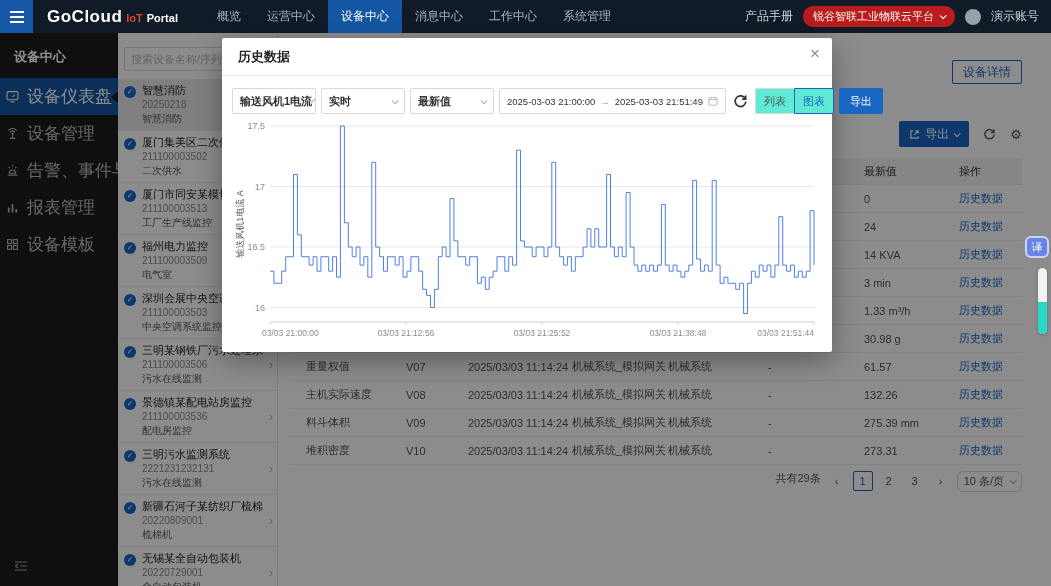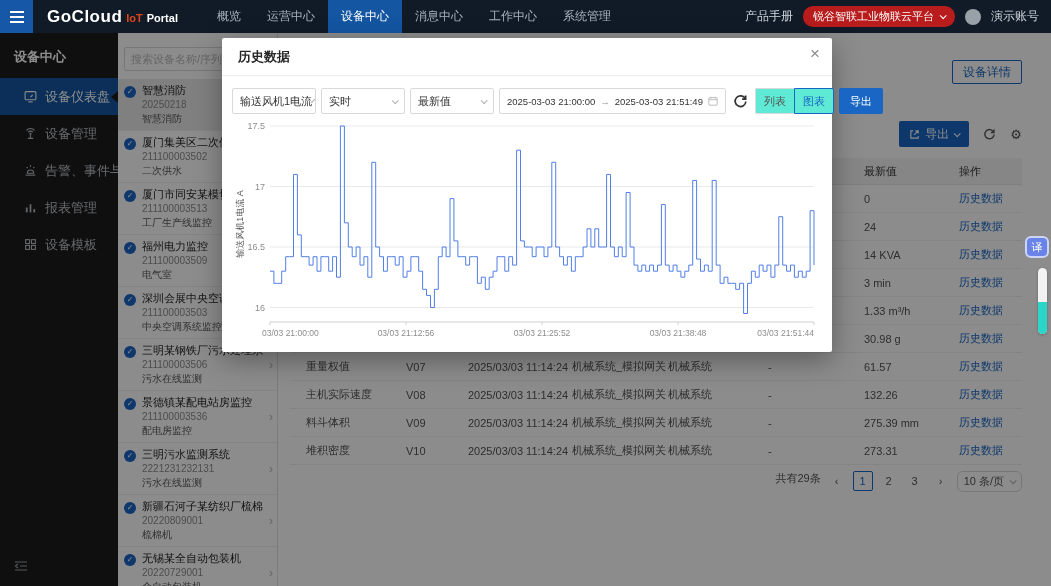--- a/index.html
+++ b/index.html
@@ -20,21 +20,21 @@
   .nav-item { display:flex; align-items:center; padding:0 13px; font-size:12px; color:#a9b3bf; cursor:pointer; white-space:nowrap; }
   .nav-item.active { background:#1456a2; color:#fff; }
   .nav-right { margin-left:auto; display:flex; align-items:center; gap:10px; padding-right:12px; font-size:12px; color:#cfd6dd; white-space:nowrap;text-align:right; }
   .pill { background:#b91c1c; color:#fff; font-size:11px; padding:3px 10px; border-radius:10px; display:flex; align-items:center; gap:6px; cursor:pointer; }
   .chev { width:5px; height:5px; border-right:1px solid currentColor; border-bottom:1px solid currentColor; transform:rotate(45deg) translateY(-1px); display:inline-block; }
   .avatar { width:16px; height:16px; border-radius:50%; background:#98a0a8; display:inline-block; }
 
   
   .sidebar { position:absolute; top:33px; left:0; width:118px; bottom:0; background:#1d1d1d; z-index:1; }
   .sidebar-title { color:#fff; font-size:13px; font-weight:bold; padding:15px 0 12px 14px; }
-  .sidebar-item { display:flex; align-items:center; gap:8px; height:37px; padding-left:24px; color:#b9bdc4; font-size:13px; cursor:pointer; position:relative; white-space:nowrap; }
+  .sidebar-item { display:flex; align-items:center; gap:8px; height:37px; padding-left:6px; color:#b9bdc4; font-size:17px; cursor:pointer; position:relative; white-space:nowrap; }
   .sidebar-item .s-icon { width:13px; height:13px; flex:none; display:flex; align-items:center; }
   .sidebar-item.active { background:#1456a2; color:#fff; }
   .sidebar-item.active::after { content:""; position:absolute; right:0; top:50%; margin-top:-6px; border-top:6px solid transparent; border-bottom:6px solid transparent; border-right:7px solid #1d1d1d; }
   .sidebar-collapse { position:absolute; bottom:10px; left:14px; color:#9aa0a6; cursor:pointer; }
 
   
   .device-panel { position:absolute; top:33px; left:118px; width:160px; bottom:0; background:#fff; border-right:1px solid #dfe2e6; z-index:1; }
   .search-box { margin:14px 6px 8px; height:24px; border:1px solid #d9d9d9; border-radius:2px; display:flex; align-items:center; padding:0 6px; background:#fff; }
   .search-box input { border:0; outline:0; width:100%; font-size:11px; color:#333; background:transparent; font-family:inherit; }
   .search-box input::placeholder { color:#b8b8b8; }
@@ -63,21 +63,21 @@
   .page-size { border:1px solid #d9d9d9; border-radius:6px; padding:2px 6px; display:flex; gap:6px; align-items:center; color:#555; cursor:pointer; }
   .page-size .chev { border-color:#aaa; }
 
   
   .overlay { position:absolute; left:0; right:0; top:0; bottom:0; background:rgba(0,0,0,0.45); z-index:40; }
   .modal { position:absolute; left:222px; top:38px; width:610px; height:314px; background:#fff; z-index:50; border-radius:2px; box-shadow:0 8px 28px rgba(0,0,0,0.35); }
   .modal-header { height:38px; display:flex; align-items:center; padding:0 16px; border-bottom:1px solid #ececec; position:relative; }
   .modal-title { font-size:13px; font-weight:bold; color:#262626; }
   .modal-close { position:absolute; right:12px; top:7px; font-size:17px; color:#8c8c8c; cursor:pointer; background:none; border:0; line-height:1; font-family:inherit; }
   .modal-controls { display:flex; align-items:center; gap:5px; margin:12px 10px 0; }
-  .select { height:26px; border:1px solid #d9d9d9; border-radius:2px; display:flex; align-items:center; justify-content:space-between; padding:0 7px; font-size:11px; color:#333; width:84px; cursor:pointer; flex:none; white-space:nowrap; }
+  .select { height:26px; border:1px solid #d9d9d9; border-radius:2px; display:flex; align-items:center; justify-content:space-between; padding:0 7px; font-size:11px; color:#333; width:84px; cursor:pointer; flex:none; white-space:nowrap;font-weight:bold; }
   .select .chev { border-color:#b0b0b0; }
   .daterange { height:26px; border:1px solid #d9d9d9; border-radius:2px; display:flex; align-items:center; gap:5px; padding:0 7px; font-size:9.5px; color:#333; cursor:pointer; white-space:nowrap; }
   .daterange .arrow { color:#999; }
   .refresh-btn { background:none; border:0; cursor:pointer; padding:0 2px; color:#333; display:flex; align-items:center; }
   .view-group { display:flex; flex:none; }
   .view-btn { height:26px; padding:0 8px; border:1px solid #d9d9d9; background:#5eead4; font-size:11px; color:#555; cursor:pointer; font-family:inherit; }
   .view-btn.first { border-radius:2px 0 0 2px; border-right:0; }
   .view-btn.active { border:1px solid #1a66c4; color:#1a66c4; border-radius:0 2px 2px 0;font-family:Liberation Mono, monospace; }
   .modal-export { height:26px; padding:0 11px; background:#1a66c4; color:#fff; border:0; border-radius:2px; font-size:11px; cursor:pointer; flex:none; font-family:inherit; }
   .chart-box { margin:4px 12px 0; }

